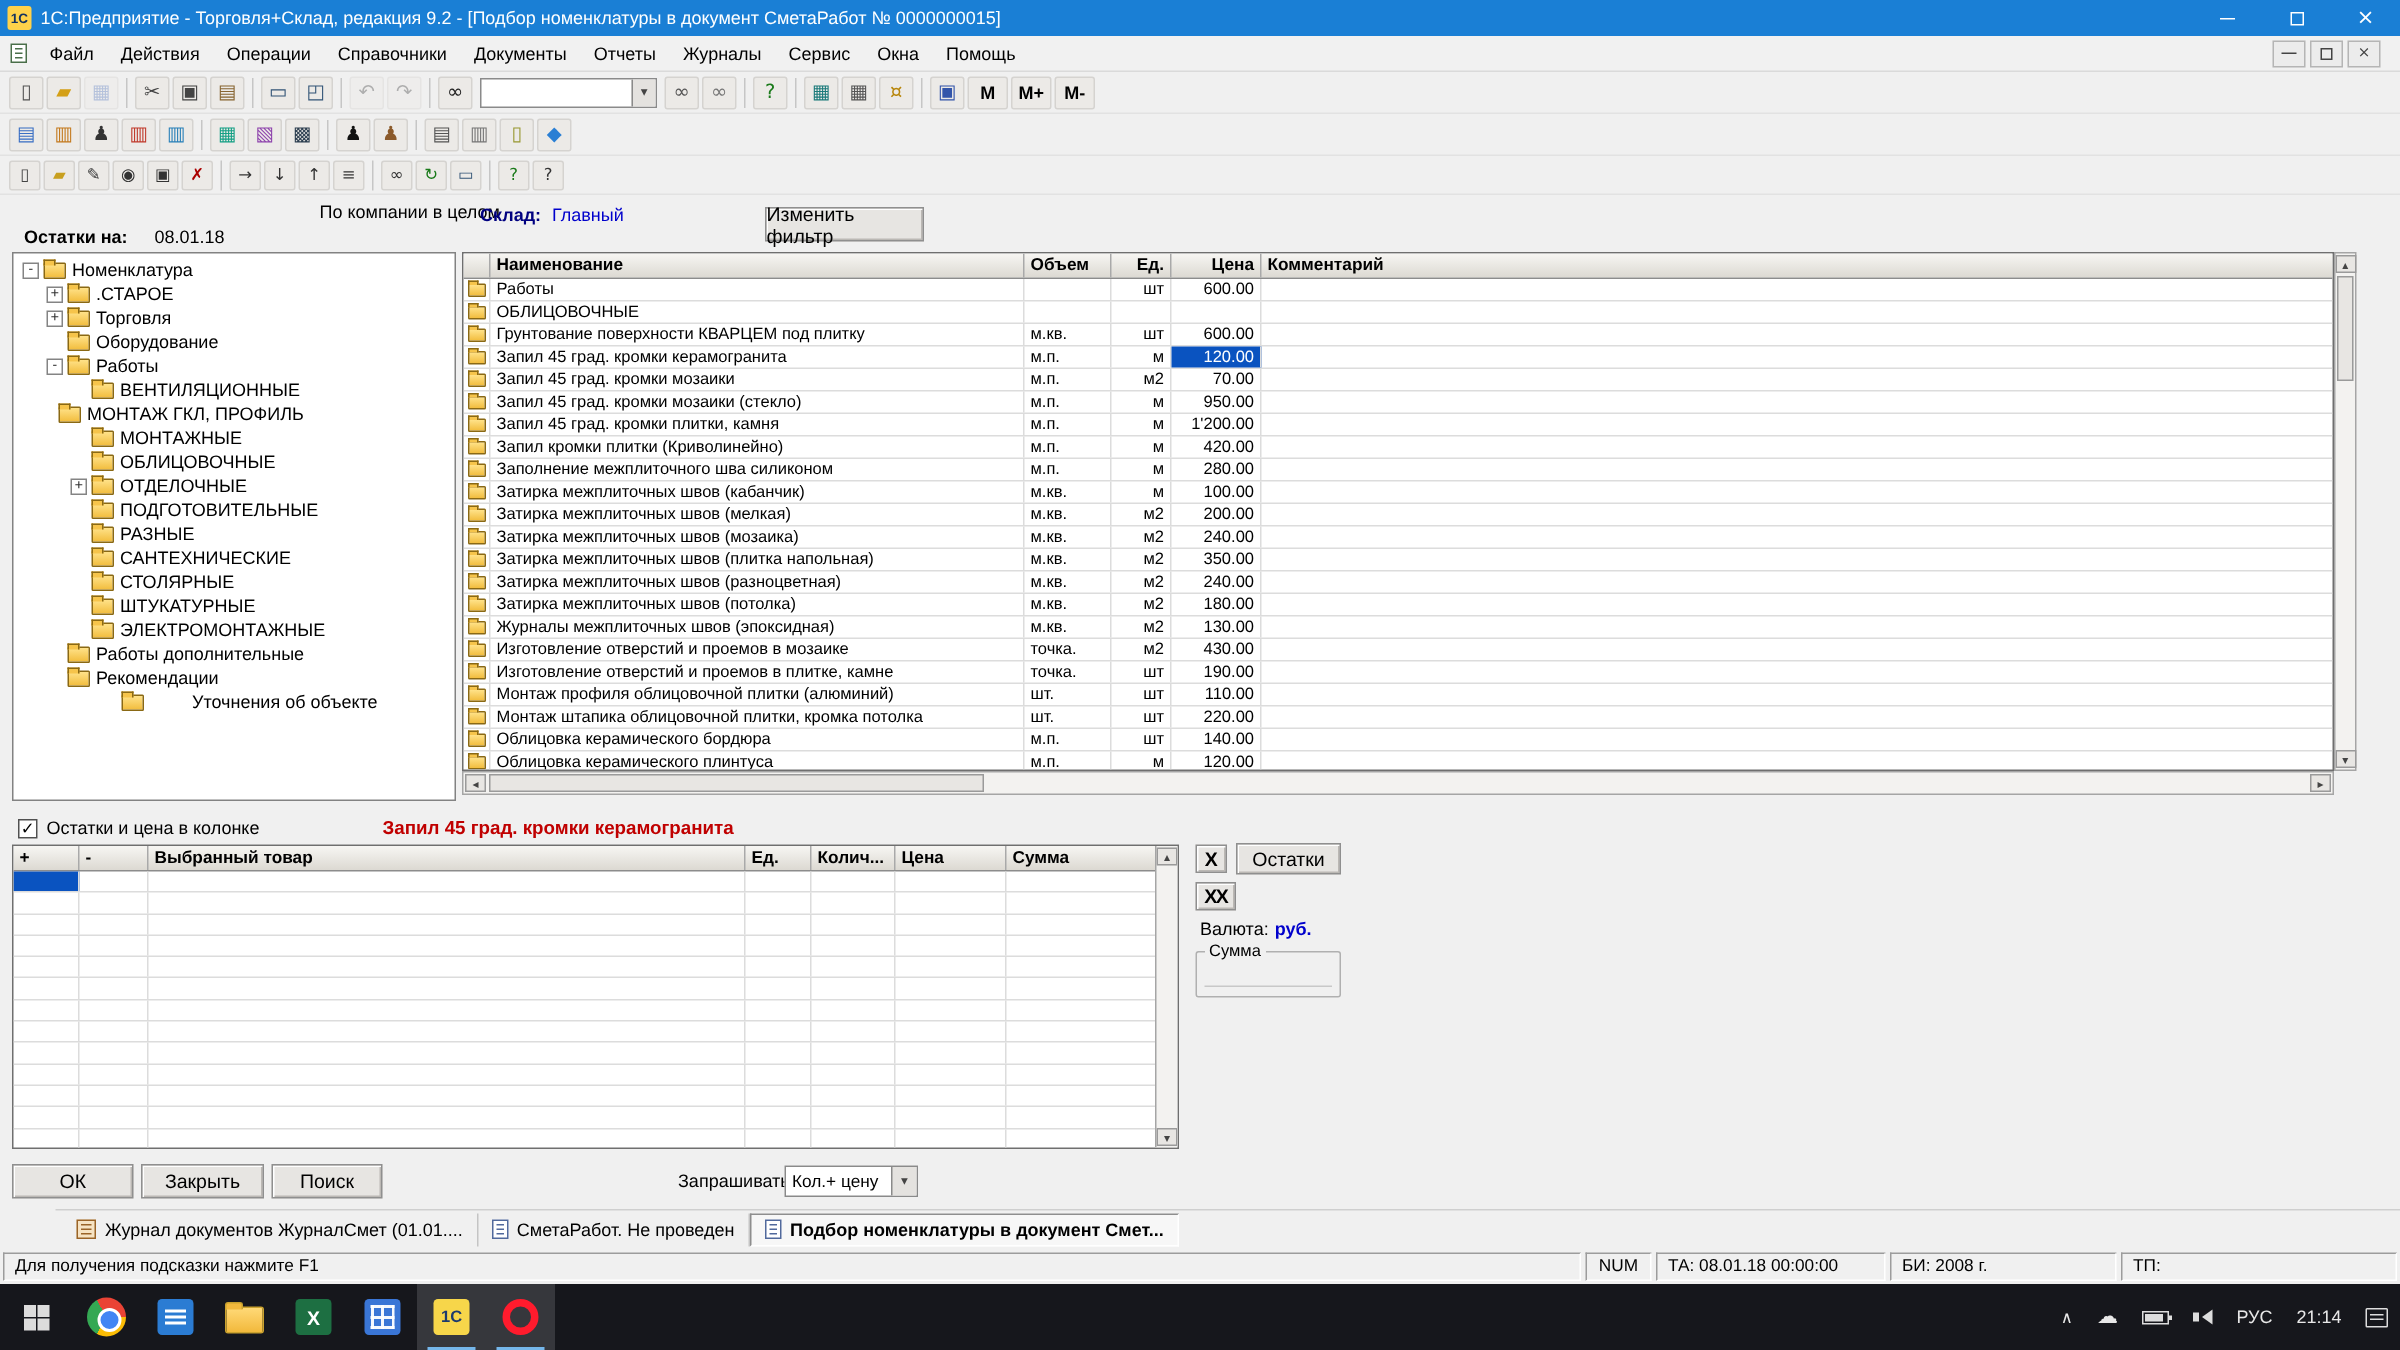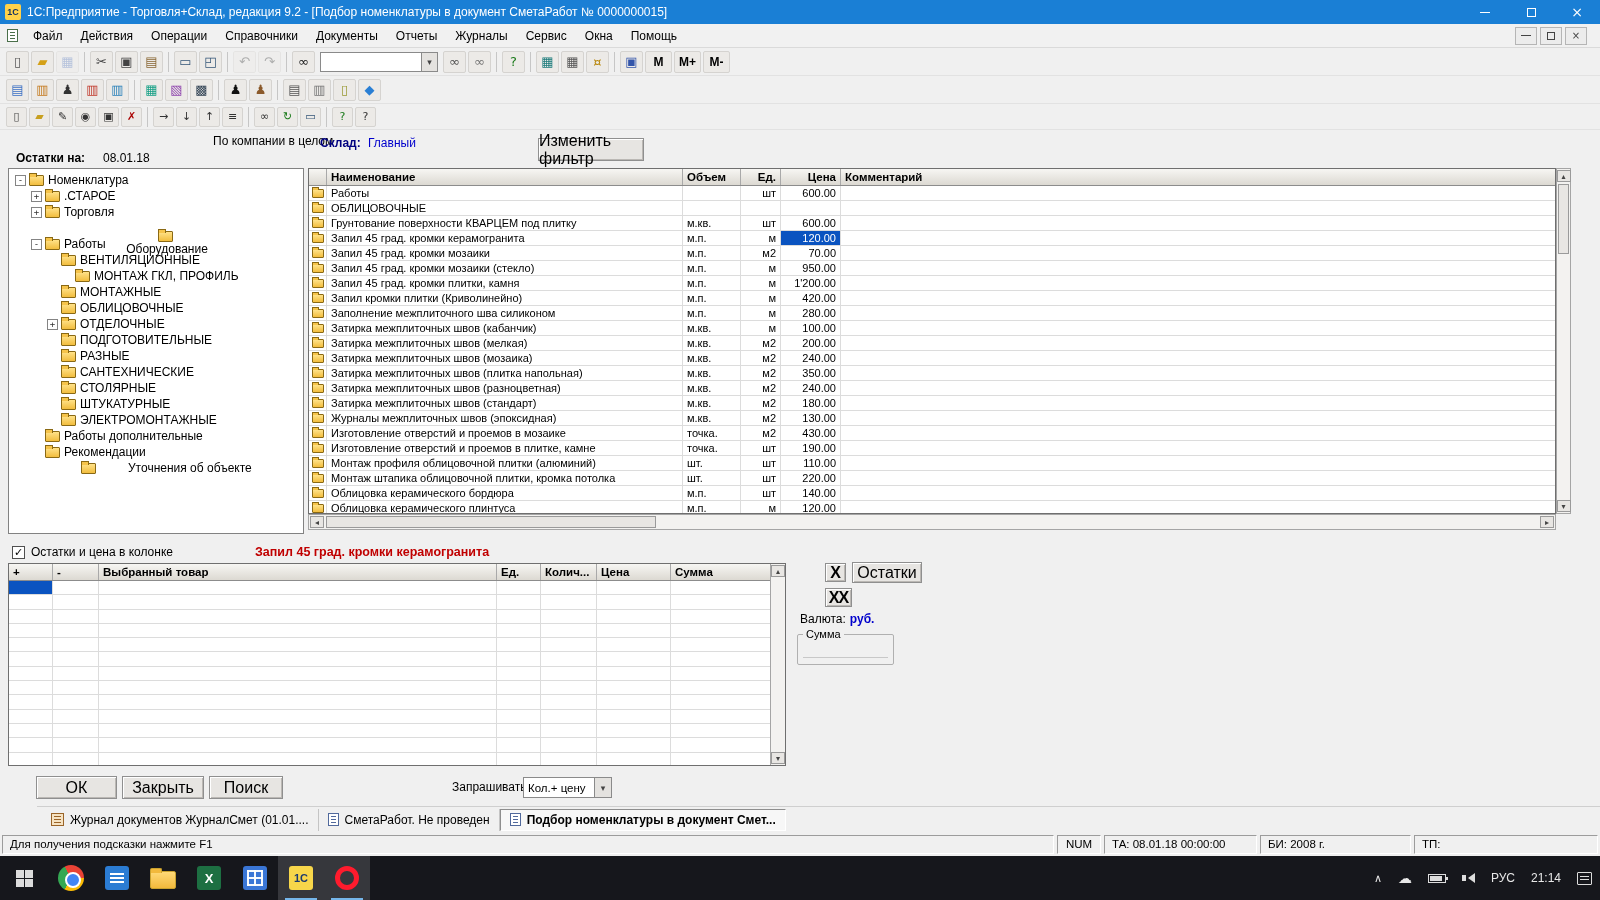--- a/index.html
+++ b/index.html
@@ -50,21 +50,21 @@
     font-size:9px;display:flex;align-items:center;justify-content:center;color:#444;}
 
   
   .lbl{position:absolute;white-space:nowrap;}
   .lbl-company{left:213px;top:134px;}
   .lbl-remains{left:16px;top:151px;font-weight:bold;}
   .lbl-remains-date{left:103px;top:151px;}
   .lbl-sklad{left:320px;top:136px;font-weight:bold;color:#000080;}
   .lbl-sklad-val{left:368px;top:136px;color:#0000cc;}
   .btn{background:#e7e5e2;border:1px solid #8f8f8f;box-shadow:inset 1px 1px 0 #fff,inset -1px -1px 0 #bbb8b4;
-    font-size:16px;display:flex;align-items:center;justify-content:center;cursor:default;margin-left:28px;}
+    font-size:13px;display:flex;align-items:center;justify-content:center;cursor:default;}
   .btn-filter{position:absolute;left:510px;top:138px;width:106px;height:23px;}
 
   
   .tree-panel{position:absolute;left:8px;top:168px;width:296px;height:366px;background:#fff;
     border:1px solid #828282;overflow:hidden;padding-top:3px;}
   .tree-row{height:16px;display:flex;align-items:center;white-space:nowrap;}
   .tree-toggle{width:11px;height:11px;border:1px solid #848484;background:#fff;font-size:9px;line-height:9px;
     text-align:center;margin-right:3px;flex:none;color:#333;font-family:"DejaVu Sans Mono",monospace;}
   .tree-toggle-hidden{visibility:hidden;}
   .folder{width:15px;height:11px;background:linear-gradient(#ffe289,#f2bd3e);border:1px solid #8a6914;
@@ -446,36 +446,36 @@
       <div class="tree-row" style="padding-left: 22px;">
         <span class="tree-toggle">+</span>
         <span class="folder"></span>
         <span class="tree-label">.СТАРОЕ</span>
       </div>
       <div class="tree-row" style="padding-left: 22px;">
         <span class="tree-toggle">+</span>
         <span class="folder"></span>
         <span class="tree-label">Торговля</span>
       </div>
-      <div class="tree-row" style="padding-left: 22px; flex-direction: column;">
+      <div class="tree-row" style="padding-left: 22px;">
         <span class="tree-toggle tree-toggle-hidden"></span>
         <span class="folder"></span>
         <span class="tree-label">Оборудование</span>
       </div>
       <div class="tree-row" style="padding-left: 22px;">
         <span class="tree-toggle">-</span>
         <span class="folder"></span>
         <span class="tree-label">Работы</span>
       </div>
       <div class="tree-row" style="padding-left: 38px;">
         <span class="tree-toggle tree-toggle-hidden"></span>
         <span class="folder"></span>
         <span class="tree-label">ВЕНТИЛЯЦИОННЫЕ</span>
       </div>
-      <div class="tree-row" style="padding-left: 52px;">
+      <div class="tree-row" style="padding-left: 16px;">
         <span class="tree-toggle tree-toggle-hidden"></span>
         <span class="folder"></span>
         <span class="tree-label">МОНТАЖ ГКЛ, ПРОФИЛЬ</span>
       </div>
       <div class="tree-row" style="padding-left: 38px;">
         <span class="tree-toggle tree-toggle-hidden"></span>
         <span class="folder"></span>
         <span class="tree-label">МОНТАЖНЫЕ</span>
       </div>
       <div class="tree-row" style="padding-left: 38px;">
@@ -682,21 +682,21 @@
           <span class="it-cell w-name">Затирка межплиточных швов (разноцветная)</span>
           <span class="it-cell w-vol">м.кв.</span>
           <span class="it-cell w-ed">м2</span>
           <span class="it-cell w-price">240.00</span>
           <span class="it-cell w-comment"></span>
         </div>
         <div class="it-row">
           <span class="it-cell w-icon">
             <span class="folder folder-s"></span>
           </span>
-          <span class="it-cell w-name">Затирка межплиточных швов (стандарт)</span>
+          <span class="it-cell w-name">Затирка межплиточных швов (потолка)</span>
           <span class="it-cell w-vol">м.кв.</span>
           <span class="it-cell w-ed">м2</span>
           <span class="it-cell w-price">180.00</span>
           <span class="it-cell w-comment"></span>
         </div>
         <div class="it-row">
           <span class="it-cell w-icon">
             <span class="folder folder-s"></span>
           </span>
           <span class="it-cell w-name">Журналы межплиточных швов (эпоксидная)</span>

